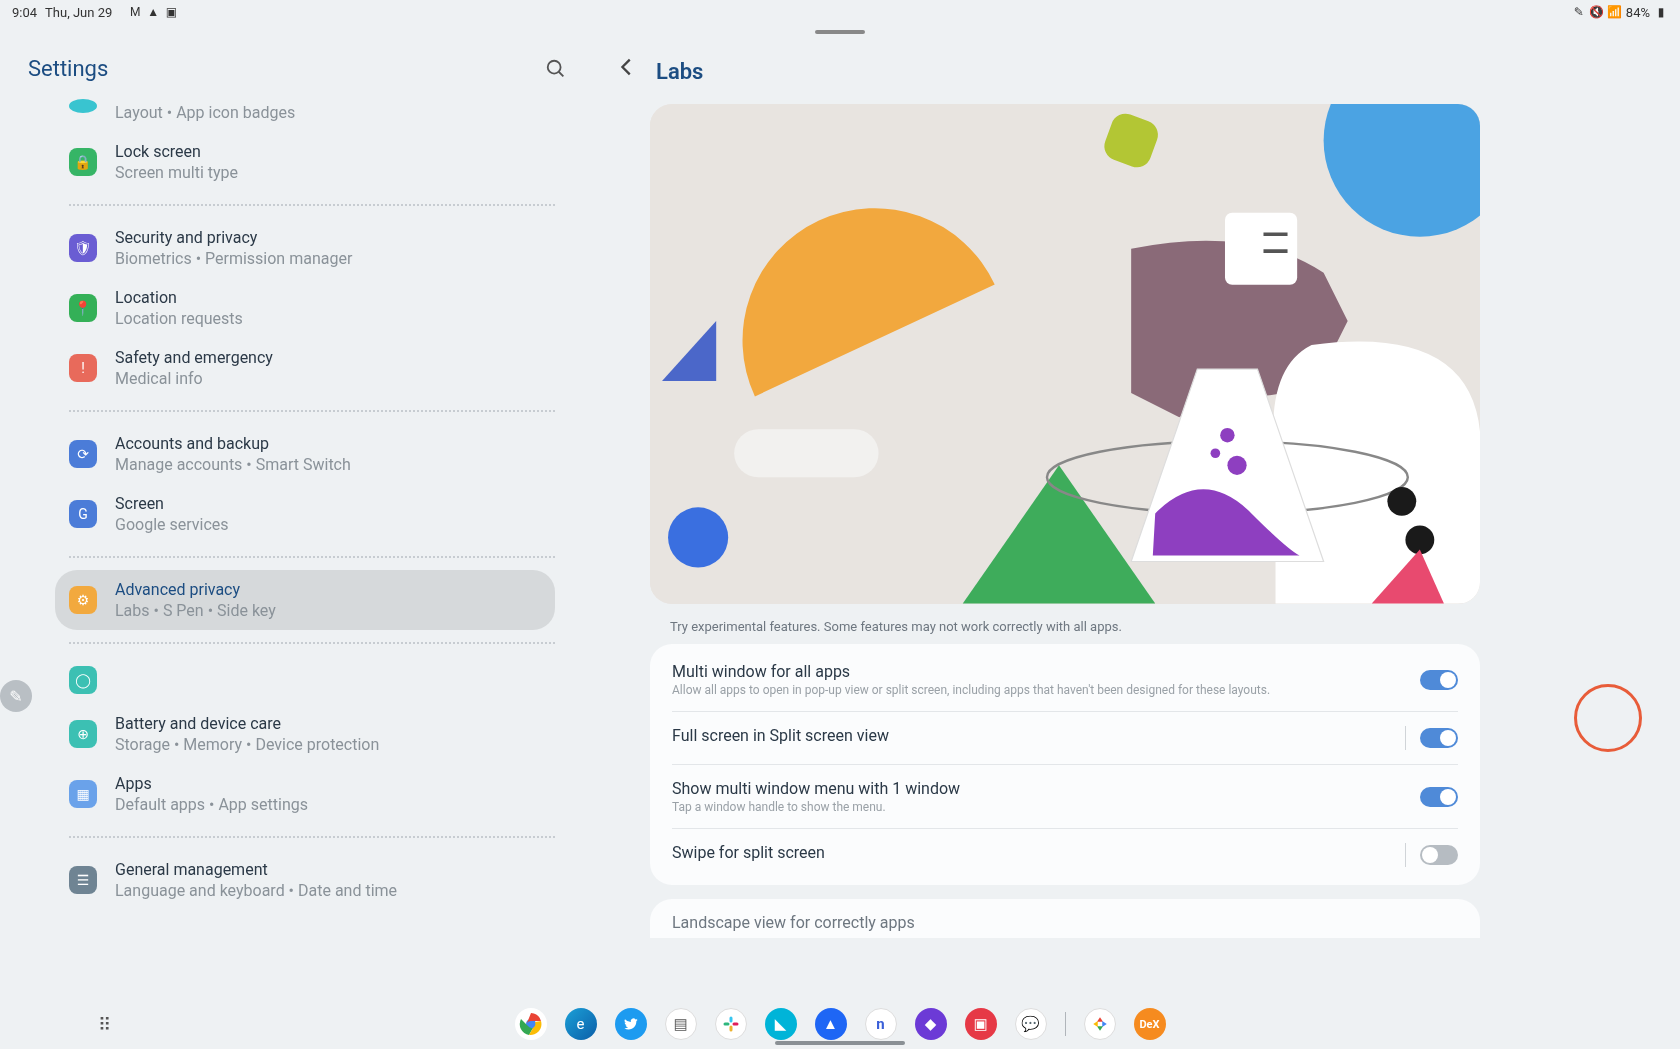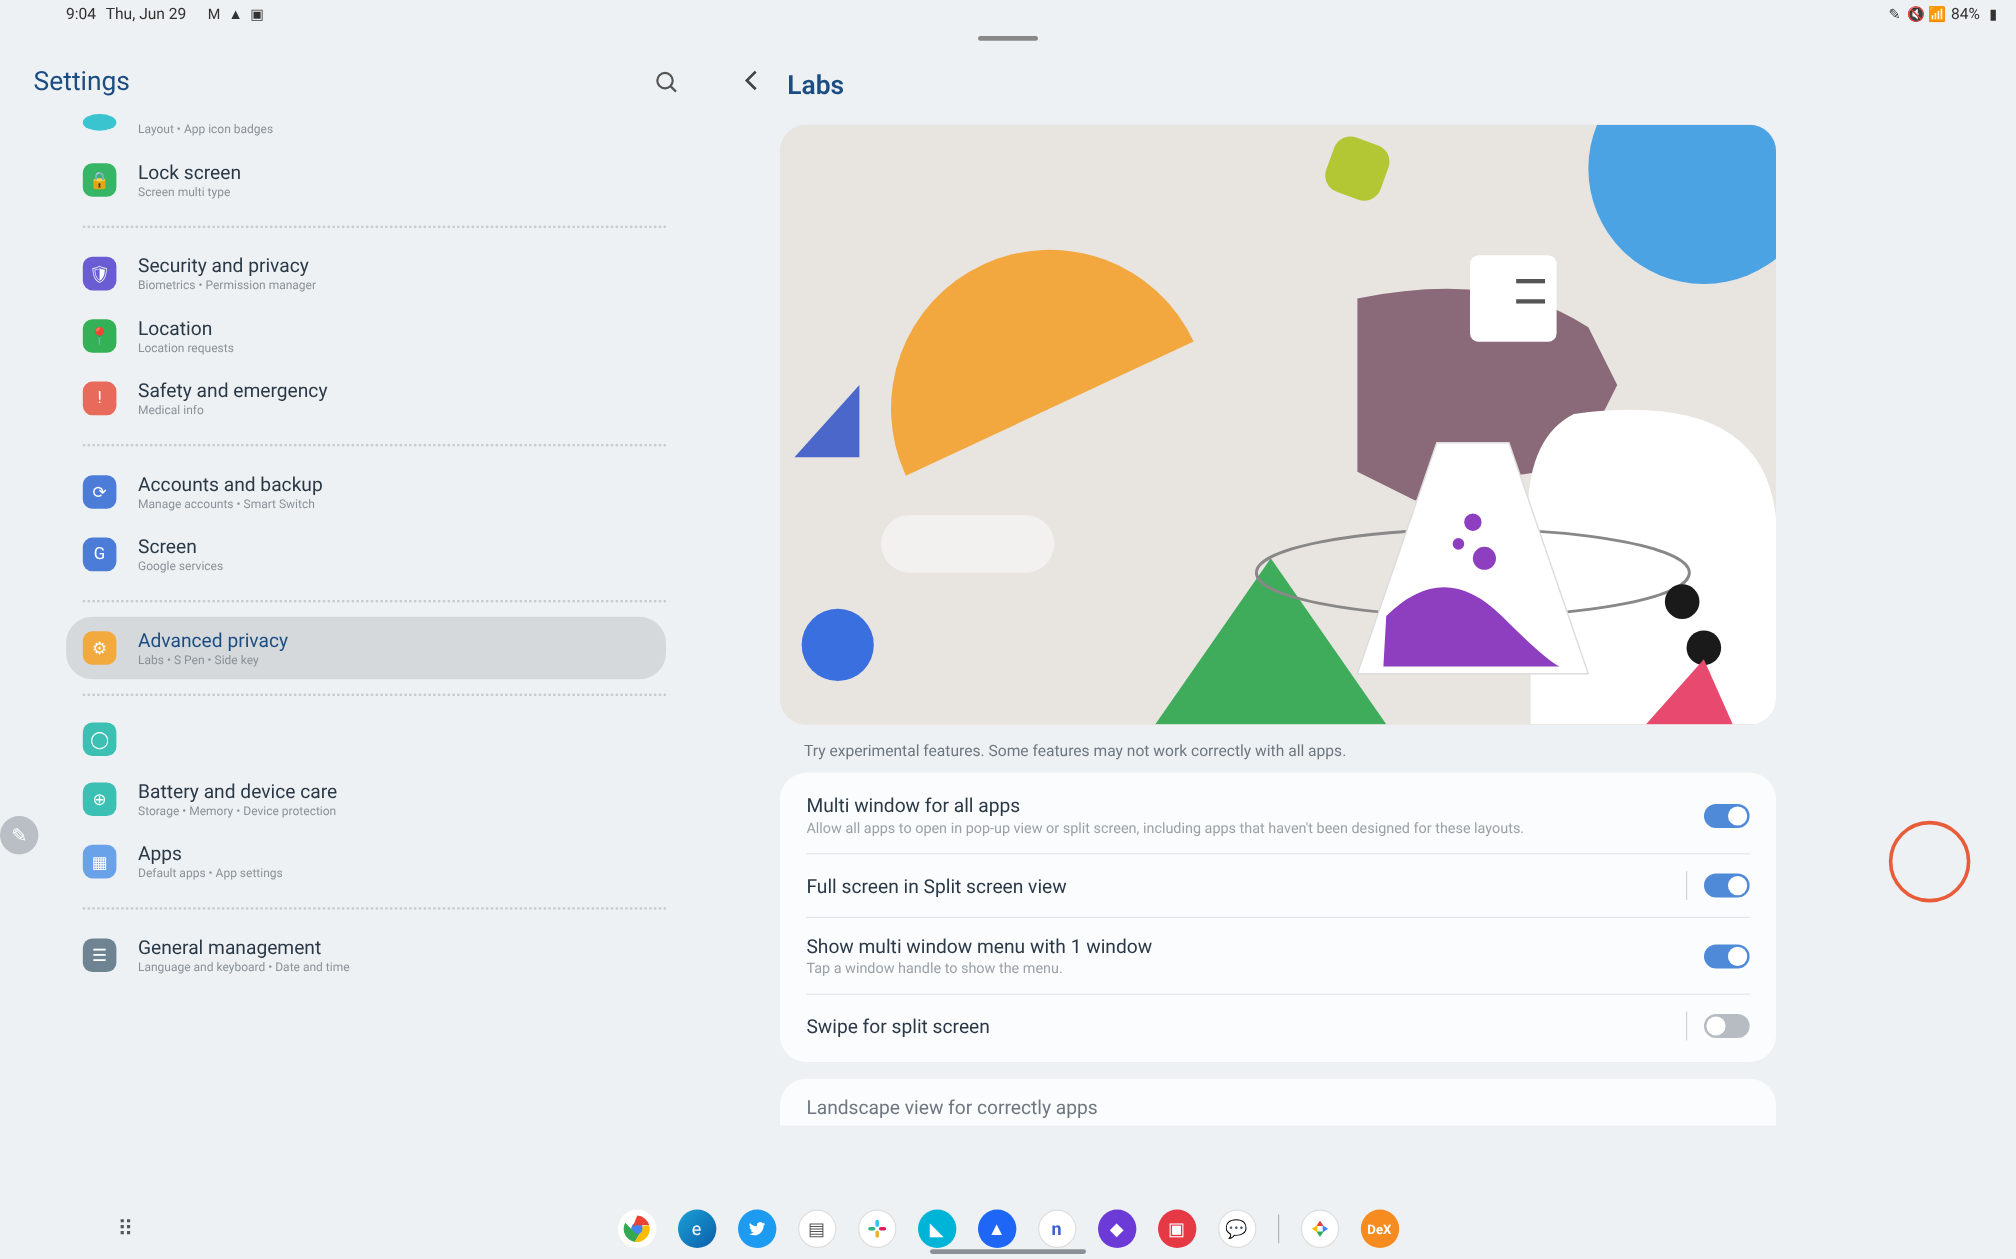--- a/index.html
+++ b/index.html
@@ -14,21 +14,20 @@
   
   
   .status-bar {
     display: flex;
     justify-content: space-between;
     align-items: center;
     padding: 4px 12px;
     height: 24px;
     font-size: 13px;
     color: #333;
-    margin-left: 43px;
   }
   .status-left { display: flex; align-items: center; gap: 8px; }
   .status-right { display: flex; align-items: center; gap: 4px; }
   .status-icons { display: flex; gap: 4px; margin-left: 8px; }
   .mini-icon { width: 14px; height: 14px; display: inline-flex; align-items: center; justify-content: center; font-size: 12px; }
   
   
   .drag-handle {
     position: absolute;
     top: 30px;
@@ -99,21 +98,21 @@
   .ic-red { background: #e86a5b; }
   .ic-blue { background: #4b7cd8; }
   .ic-gblue { background: #4b7cd8; }
   .ic-orange { background: #f2a93e; }
   .ic-teal { background: #3cc0b3; }
   .ic-bluel { background: #6aa2ea; }
   .ic-grey { background: #6f8493; }
   .settings-text { display: flex; flex-direction: column; }
   .item-title { font-size: 16px; color: #2b3947; }
   .selected .item-title { color: #1c4d82; }
-  .item-sub { font-size: 10px; color: #8a9299; margin-top: 2px; }
+  .item-sub { font-size: 16px; color: #8a9299; margin-top: 2px; }
   
   .divider-dots {
     border-top: 2px dotted #c7ccd1;
     margin: 12px 0 12px 14px;
   }
   
   
   .right-panel {
     flex: 1;
     padding: 20px 40px 0 10px;
@@ -154,21 +153,20 @@
   
   .labs-card {
     background: #fbfcfd;
     border-radius: 22px;
     margin-left: 40px;
     width: 830px;
     padding: 4px 22px;
   }
   .labs-row {
     display: flex;
-    align-items: center;
     justify-content: space-between;
     padding: 14px 0;
     border-bottom: 1px solid #e3e6e9;
   }
   .labs-row:last-child { border-bottom: none; }
   .labs-text { display: flex; flex-direction: column; }
   .labs-title { font-size: 16px; color: #2b3947; }
   .labs-sub { font-size: 12px; color: #9aa1a7; margin-top: 2px; }
   .labs-right { display: flex; align-items: center; gap: 14px; }
   .vbar { width: 1px; height: 24px; background: #d0d4d8; }

